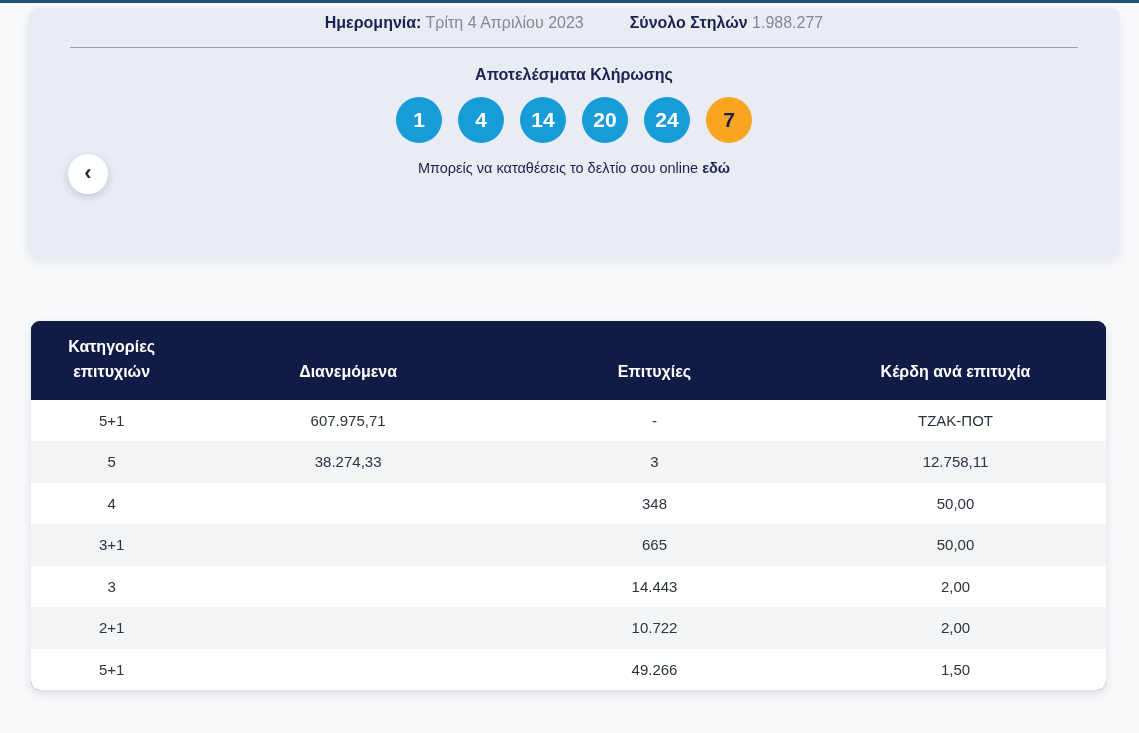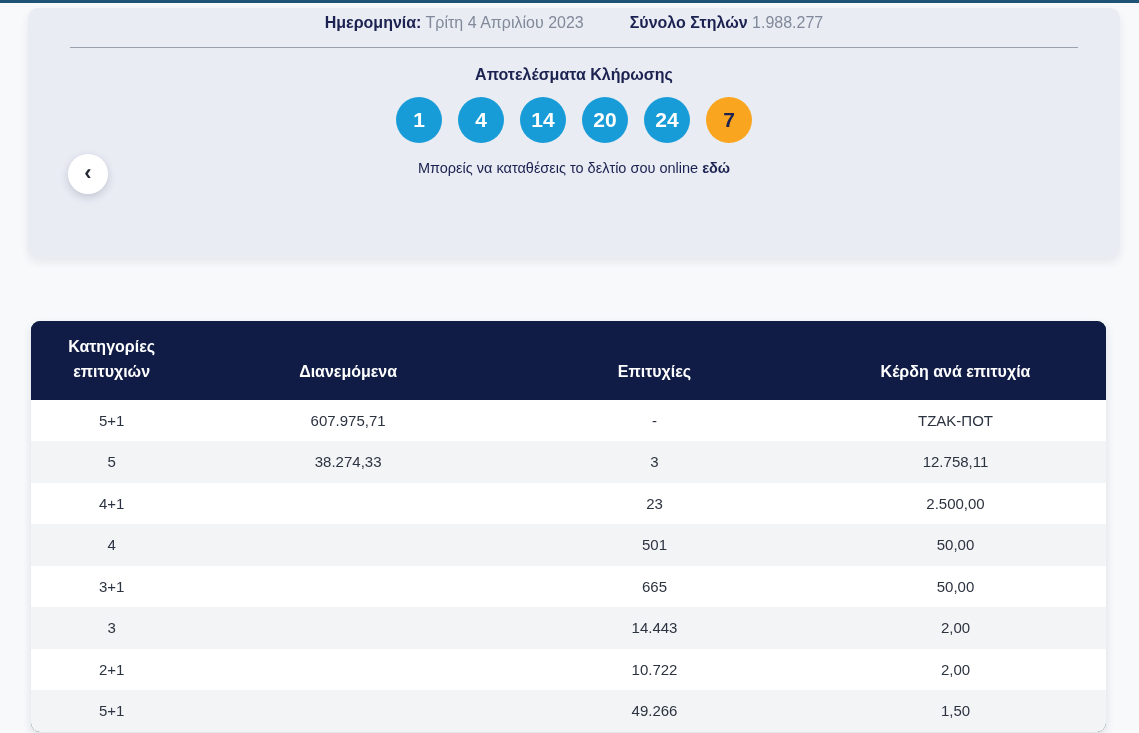--- a/index.html
+++ b/index.html
@@ -219,29 +219,23 @@
           <td>-</td>
           <td>ΤΖΑΚ-ΠΟΤ</td>
         </tr>
         <tr>
           <td>5</td>
           <td>38.274,33</td>
           <td>3</td>
           <td>12.758,11</td>
         </tr>
         <tr>
-          <td>4+1</td>
-          <td></td>
-          <td>23</td>
-          <td>2.500,00</td>
-        </tr>
-        <tr>
           <td>4</td>
           <td></td>
-          <td>501</td>
+          <td>348</td>
           <td>50,00</td>
         </tr>
         <tr>
           <td>3+1</td>
           <td></td>
           <td>665</td>
           <td>50,00</td>
         </tr>
         <tr>
           <td>3</td>

